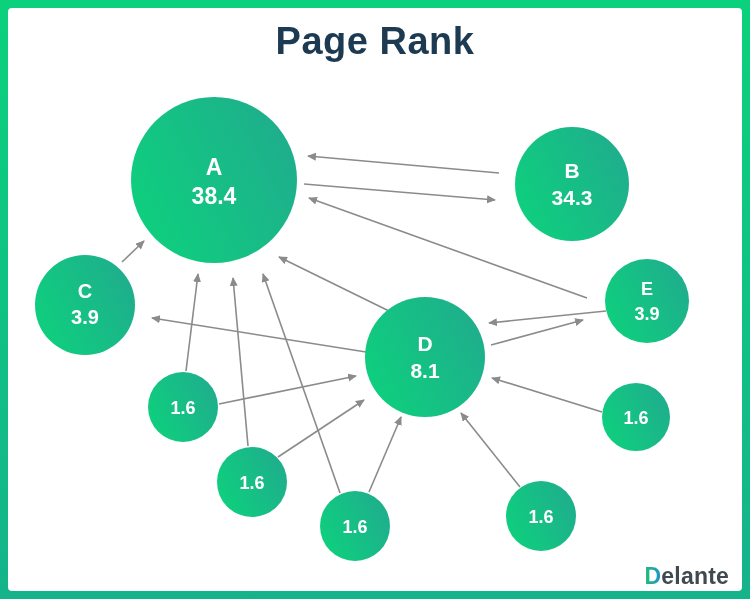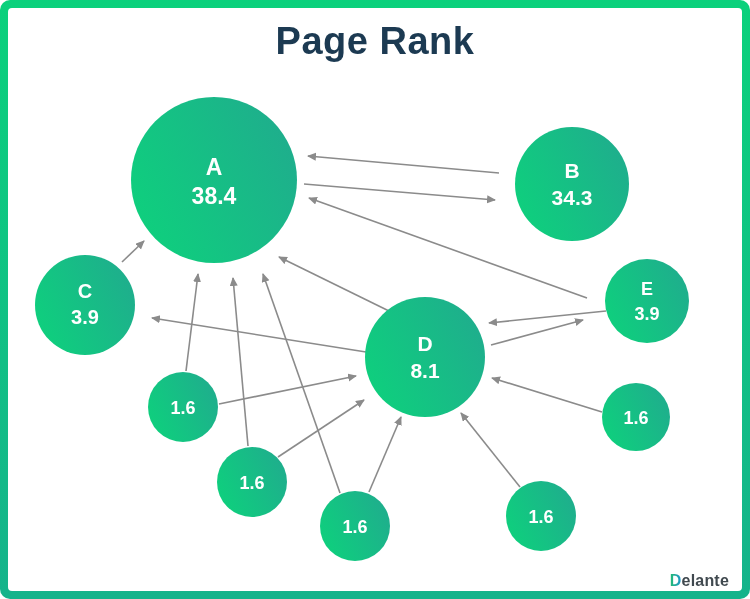--- a/index.html
+++ b/index.html
@@ -1,20 +1,20 @@
 <!DOCTYPE html>
 <html><head>
 <meta charset="utf-8">
 <style>
   html,body{margin:0;padding:0;background:#fff;}
   .frame{
     position:relative;
     width:750px;height:599px;
     box-sizing:border-box;
-    border-radius:10px;
+    border-radius:0;
     background:linear-gradient(180deg,#0bd17c 0%,#15b38b 100%);
     padding:8px;
     font-family:"Liberation Sans","DejaVu Sans",sans-serif;
     overflow:hidden;
   }
   .inner{
     position:absolute;left:8px;top:8px;right:8px;bottom:8px;
     background:#ffffff;border-radius:4px;
   }
   .page-title{
@@ -28,21 +28,21 @@
   svg.graph{
     position:absolute;left:0;top:0;z-index:2;
   }
   .node-letter,.node-value{
     fill:#ffffff;font-weight:700;
     font-family:"Liberation Sans","DejaVu Sans",sans-serif;
     text-anchor:middle;
   }
   .logo{
     position:absolute;right:21px;bottom:9px;
-    font-size:16px;font-weight:700;
+    font-size:23px;font-weight:700;
     color:#40494f;z-index:3;
     letter-spacing:0.2px;
   }
   .logo .logo-d{
     background:linear-gradient(90deg,#24bc72 0%,#1e93d2 100%);
     -webkit-background-clip:text;
     background-clip:text;
     color:transparent;
   }
 </style>

